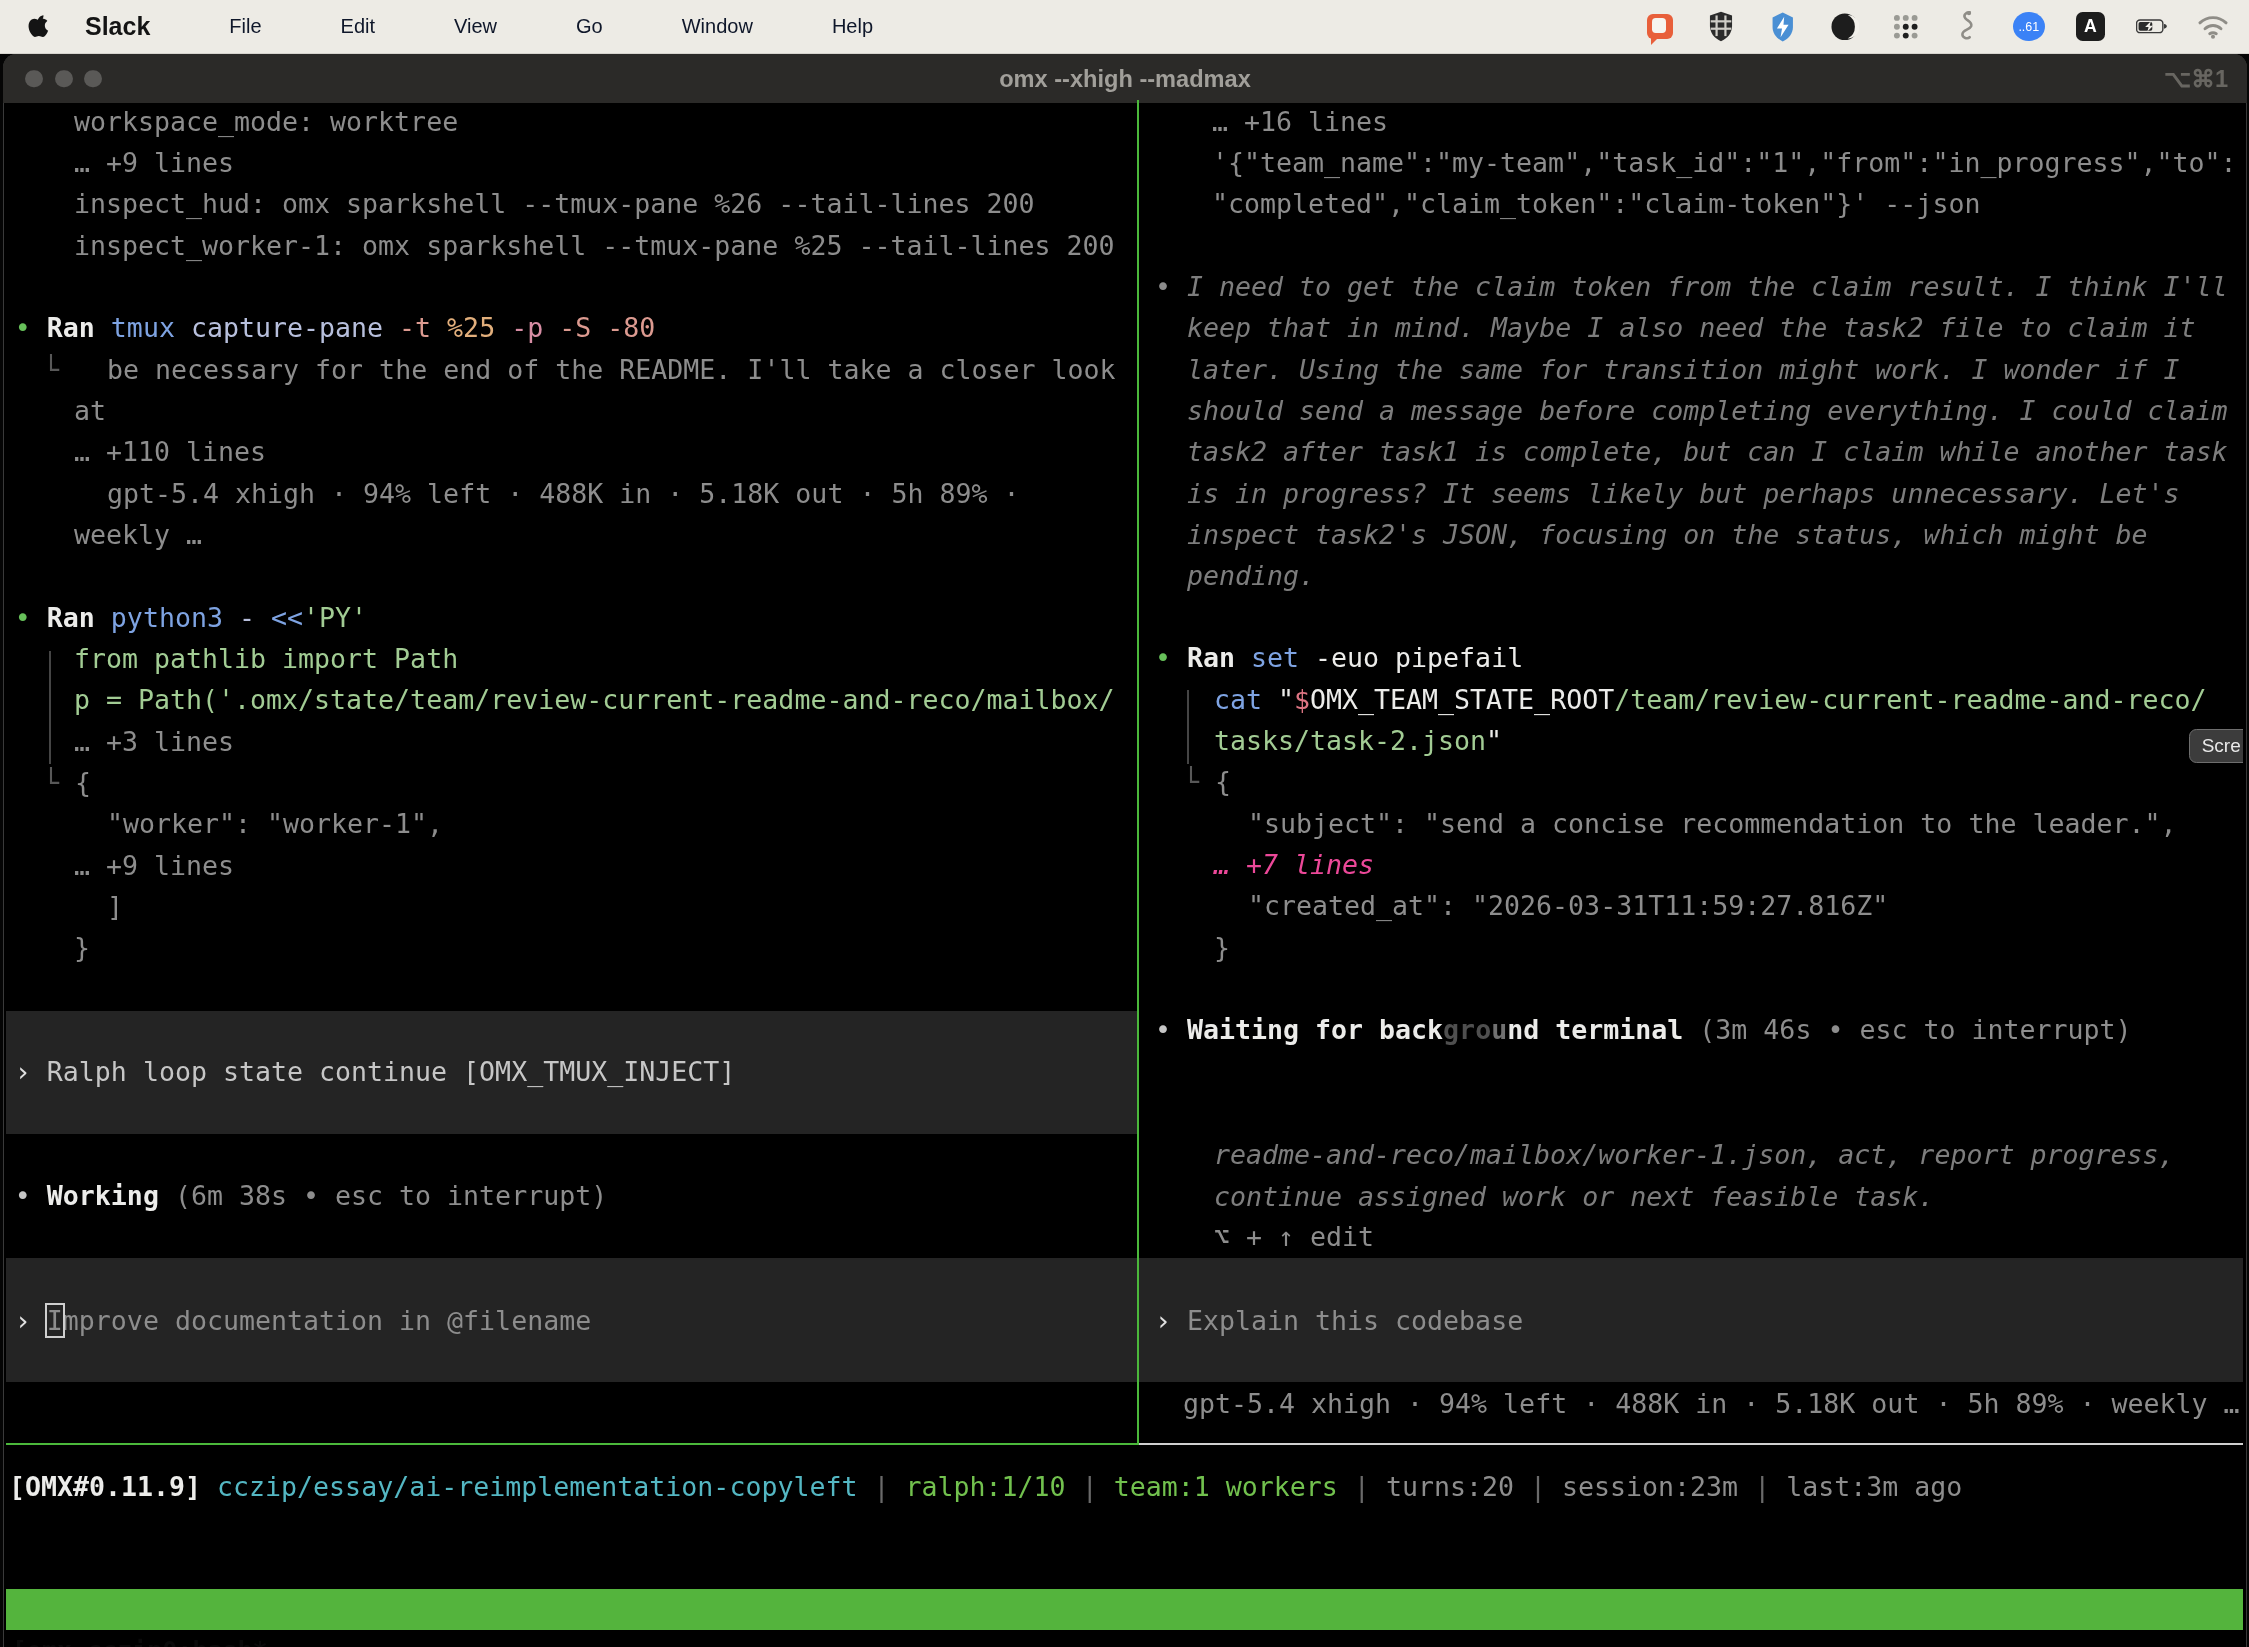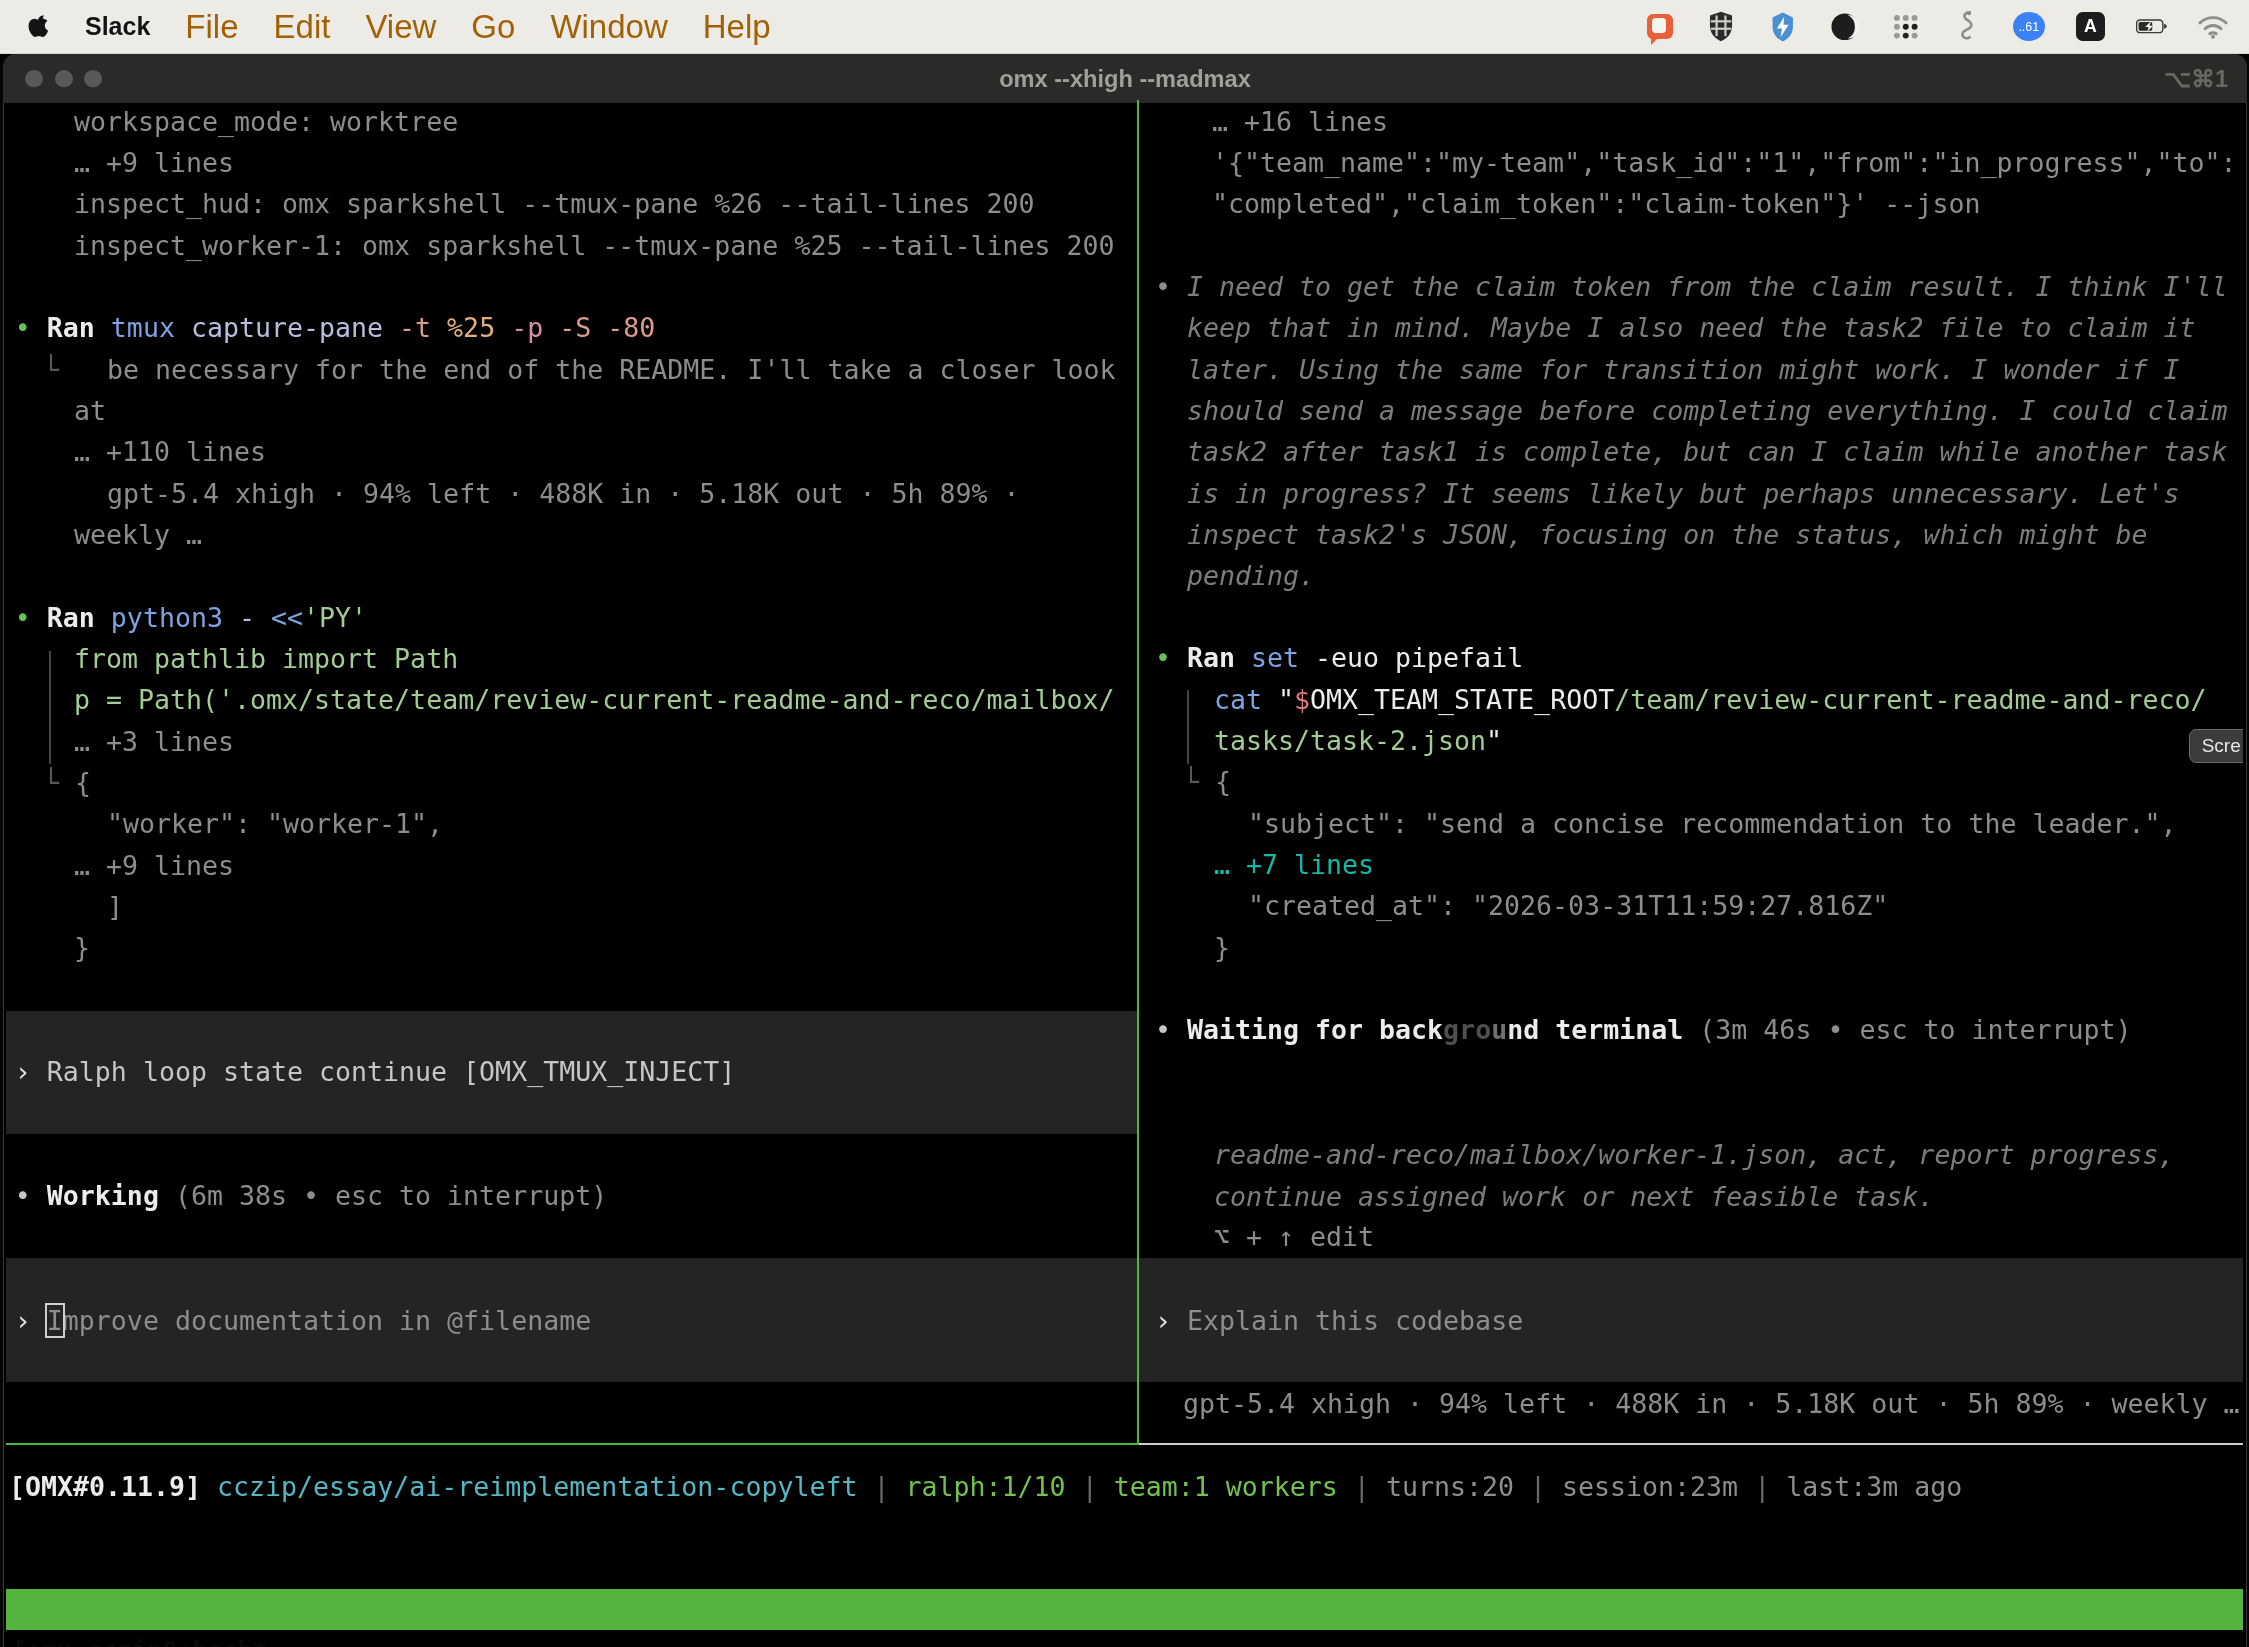--- a/index.html
+++ b/index.html
@@ -2,21 +2,21 @@
 <html style="font-size:11.8px"><head>
 <meta charset="utf-8">
 <style>
   html,body{margin:0;padding:0;width:2250px;height:1648px;overflow:hidden;background:#050505;}
   body{font-family:"Liberation Sans",sans-serif;position:relative;}
   
   .menubar{position:absolute;left:0;top:0;width:2250px;height:54px;background:#edebe5;border-bottom:0.7px solid #d6d4ce;display:flex;align-items:center;box-sizing:border-box;}
   .menubar-left{display:flex;align-items:center;gap:35px;padding-left:25px;}
   .apple{width:25px;height:29.5px;display:flex;align-items:center;}
   .app-name{font-weight:700;font-size:25px;color:#141414;}
-  .menu-item{font-size:33px;color:#a16207;}
+  .menu-item{font-size:20px;color:#0f172a;margin-left:44px;}
   .menubar-right{margin-left:auto;display:flex;align-items:center;gap:29.5px;padding-right:20.7px;}
   .mb-icon{width:32px;height:32px;display:flex;align-items:center;justify-content:center;}
   .chat-ic{width:26.6px;height:25px;background:#e85f3a;border-radius:5.9px;position:relative;}
   .chat-ic:after{content:"";position:absolute;left:5.9px;top:4.4px;width:13.3px;height:14.8px;background:#f6f4ef;border-radius:3.7px;}
   .chat-ic:before{content:"";position:absolute;left:4.4px;bottom:-5.9px;border:5.2px solid transparent;border-top-color:#e85f3a;border-left-color:#e85f3a;}
   .badge61{width:32px;height:29.5px;background:#3b82f6;border-radius:50%;color:#fff;font-size:12.5px;display:flex;align-items:center;justify-content:center;letter-spacing:0;}
   .akey{width:29.5px;height:29.5px;background:#1d1d1d;border-radius:6.6px;color:#fff;font-weight:700;font-size:17.7px;display:flex;align-items:center;justify-content:center;}
   
   .window-bg{position:absolute;left:3px;top:54px;width:2244px;height:1594px;background:#000;border:0.7px solid #3a3a3a;border-bottom:none;border-radius:13.3px 13.3px 0 0;box-sizing:border-box;}
   .titlebar{position:absolute;left:3px;top:54px;width:2244px;height:49px;background:#2b2a28;border-radius:13.3px 13.3px 0 0;}
@@ -188,21 +188,21 @@
     <div class="tl" style="top: 290px; left: 1181px;"><span style="color: rgb(125, 125, 125); font-style: italic;">should send a message before completing everything. I could claim</span></div>
     <div class="tl" style="top: 331px; left: 1181px;"><span style="color: rgb(125, 125, 125); font-style: italic;">task2 after task1 is complete, but can I claim while another task</span></div>
     <div class="tl" style="top: 373px; left: 1181px;"><span style="color: rgb(125, 125, 125); font-style: italic;">is in progress? It seems likely but perhaps unnecessary. Let's</span></div>
     <div class="tl" style="top: 414px; left: 1181px;"><span style="color: rgb(125, 125, 125); font-style: italic;">inspect task2's JSON, focusing on the status, which might be</span></div>
     <div class="tl" style="top: 455px; left: 1181px;"><span style="color: rgb(125, 125, 125); font-style: italic;">pending.</span></div>
     <div class="tl" style="top: 537px; left: 1149px;"><span style="color: rgb(103, 192, 90);">• </span><span style="color: rgb(236, 236, 234); font-weight: 700;">Ran </span><span style="color: rgb(126, 163, 226);">set </span><span style="color: rgb(236, 236, 234);">-euo pipefail</span></div>
     <div class="tl" style="top: 579px; left: 1208px;"><span style="color: rgb(126, 163, 226);">cat </span><span style="color: rgb(236, 236, 234);">"</span><span style="color: rgb(221, 117, 131);">$</span><span style="color: rgb(236, 236, 234);">OMX_TEAM_STATE_ROOT</span><span style="color: rgb(162, 204, 148);">/team/review-current-readme-and-reco/</span></div>
     <div class="tl" style="top: 620px; left: 1208px;"><span style="color: rgb(162, 204, 148);">tasks/task-2.json</span><span style="color: rgb(236, 236, 234);">"</span></div>
     <div class="tl" style="top: 661px; left: 1177px;"><span style="color: rgb(88, 88, 88);">└ </span><span style="color: rgb(141, 141, 141);">{</span></div>
     <div class="tl" style="top: 703px; left: 1242px;"><span style="color: rgb(141, 141, 141);">"subject": "send a concise recommendation to the leader.",</span></div>
-    <div class="tl" style="top: 744px; left: 1208px;"><span style="color: #14b8a6;">… +7 lines</span></div>
+    <div class="tl" style="top: 744px; left: 1208px;"><span style="color: #ec4899; font-style: italic;">… +7 lines</span></div>
     <div class="tl" style="top: 785px; left: 1242px;"><span style="color: rgb(141, 141, 141);">"created_at": "2026-03-31T11:59:27.816Z"</span></div>
     <div class="tl" style="top: 827px; left: 1208px;"><span style="color: rgb(141, 141, 141);">}</span></div>
     <div class="tl" style="top: 909px; left: 1149px;"><span style="color: rgb(198, 198, 198);">• </span><span style="color: rgb(236, 236, 234); font-weight: 700;">Waiting for back</span><span style="color: rgb(79, 79, 79); font-weight: 700;">gro</span><span style="color: rgb(112, 112, 112); font-weight: 700;">u</span><span style="color: rgb(236, 236, 234); font-weight: 700;">nd terminal </span><span style="color: rgb(141, 141, 141);">(3m 46s • esc to interrupt)</span></div>
     <div class="tl" style="top: 1034px; left: 1208px;"><span style="color: rgb(125, 125, 125); font-style: italic;">readme-and-reco/mailbox/worker-1.json, act, report progress,</span></div>
     <div class="tl" style="top: 1076px; left: 1208px;"><span style="color: rgb(125, 125, 125); font-style: italic;">continue assigned work or next feasible task.</span></div>
     <div class="tl" style="top: 1116px; left: 1208px;"><span style="color: rgb(141, 141, 141);">⌥ + ↑ edit</span></div>
     <div class="tl" style="top: 1200px; left: 1149px;"><span style="color: rgb(224, 224, 224);">› </span><span style="color: rgb(141, 141, 141);">Explain this codebase</span></div>
     <div class="tl" style="top: 1283px; left: 1177px;"><span style="color: rgb(141, 141, 141);">gpt-5.4 xhigh · 94% left · 488K in · 5.18K out · 5h 89% · weekly …</span></div>
     <div class="tl" style="top: 1366px; left: 3px;"><span style="color: rgb(236, 236, 234); font-weight: 700;">[OMX#0.11.9] </span><span style="color: rgb(84, 183, 195);">cczip/essay/ai-reimplementation-copyleft </span><span style="color: rgb(106, 106, 106);">| </span><span style="color: rgb(114, 193, 78);">ralph:1/10 </span><span style="color: rgb(106, 106, 106);">| </span><span style="color: rgb(114, 193, 78);">team:1 workers </span><span style="color: rgb(106, 106, 106);">| </span><span style="color: rgb(141, 141, 141);">turns:20 </span><span style="color: rgb(106, 106, 106);">| </span><span style="color: rgb(141, 141, 141);">session:23m </span><span style="color: rgb(106, 106, 106);">| </span><span style="color: rgb(141, 141, 141);">last:3m ago</span></div>
   </div>

